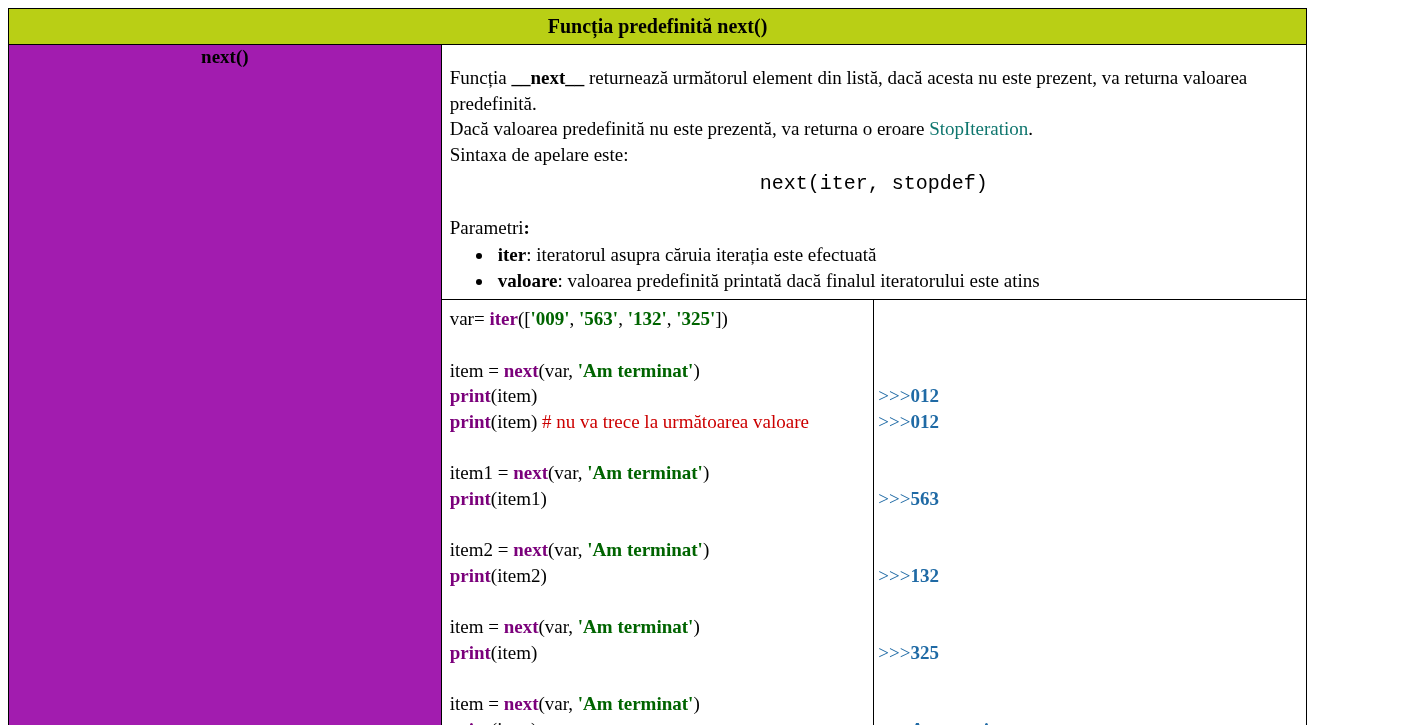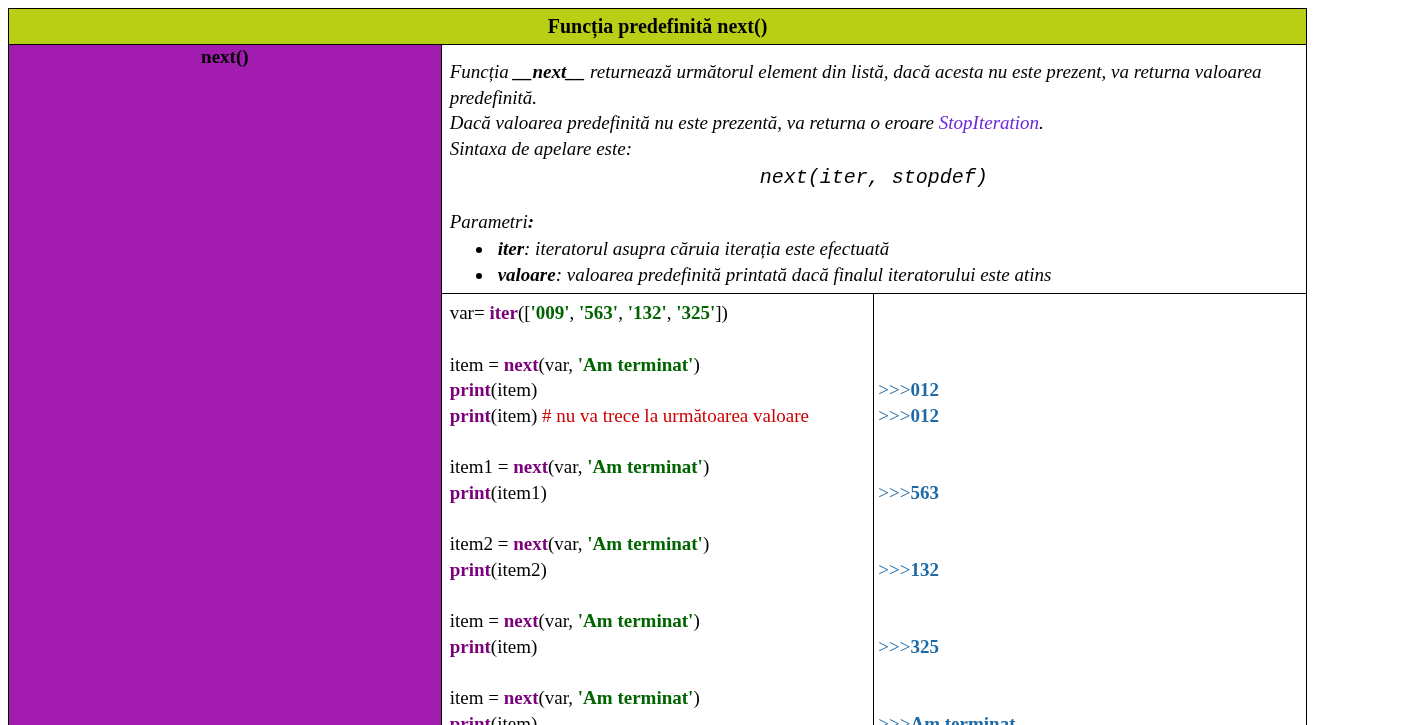--- a/index.html
+++ b/index.html
@@ -29,23 +29,22 @@
   }
   td.sidelabel {
     background: #a21caf;
     text-align: center;
     vertical-align: middle;
     font-weight: bold;
     width: 76px;
     font-size: 19px;
   }
   td.desc {
-    padding: 14px 8px 6px 8px;
+    padding: 20px 8px 6px 8px;
     line-height: 1.35;
-    font-style: italic;
   }
   td.code {
     padding: 6px 8px 6px 8px;
     line-height: 1.35;
     width: 860px;
   }
   td.output {
     padding: 6px 8px 6px 4px;
     line-height: 1.35;
   }
@@ -60,21 +59,21 @@
     margin: 2px 0 0 0;
     padding-left: 44px;
   }
   ul.params li {
     margin: 0;
     padding-left: 4px;
   }
   .kw     { color: #7b007b; font-weight: bold; }    
   .str    { color: #006400; font-weight: bold; }    
   .cmt    { color: #cc0000; }                       
-  .err    { color: #6d28d9; margin-top: 30px; }
+  .err    { color: #0f766e; margin-top: 30px; }
   .prompt { color: #1f6aa5; }
   .outval { color: #1f6aa5; font-weight: bold; }
   .blankline { display:block; height: 1.35em; }
 </style>
 </head>
 <body>
 
 <table class="outer">
   <tbody>
       <tr>

